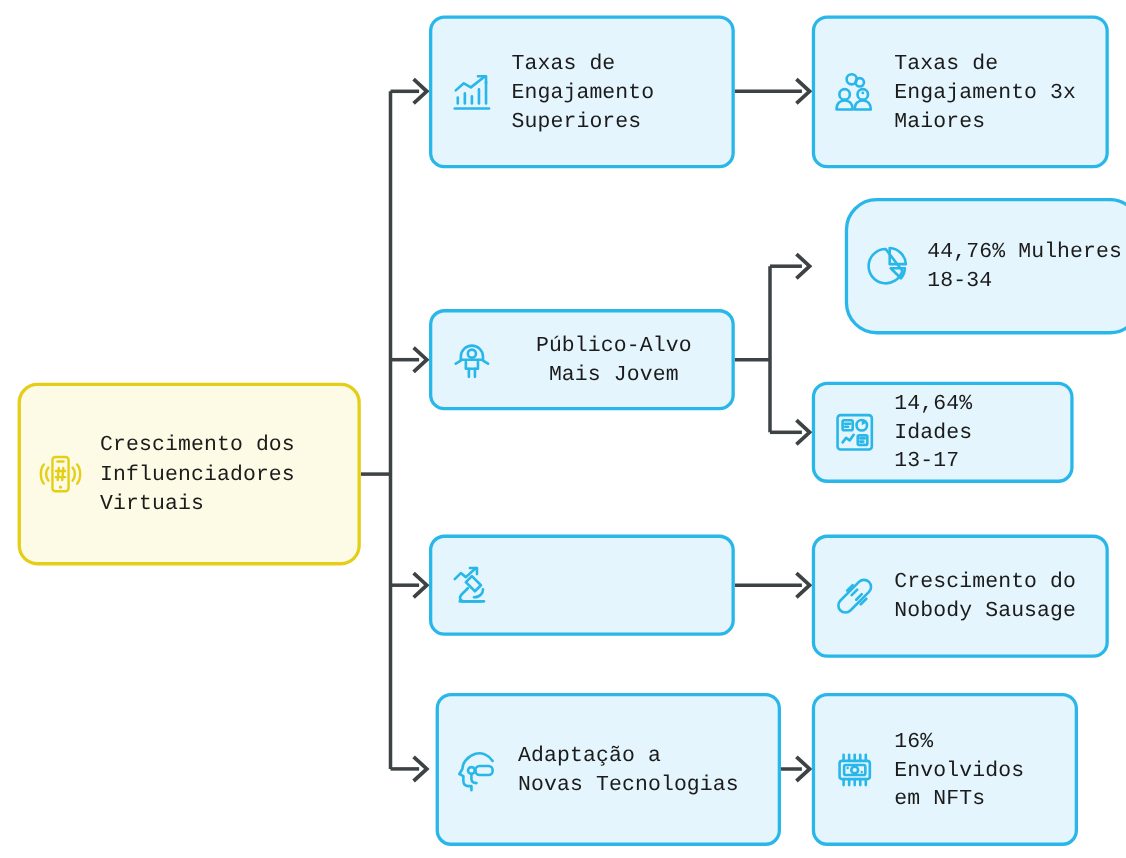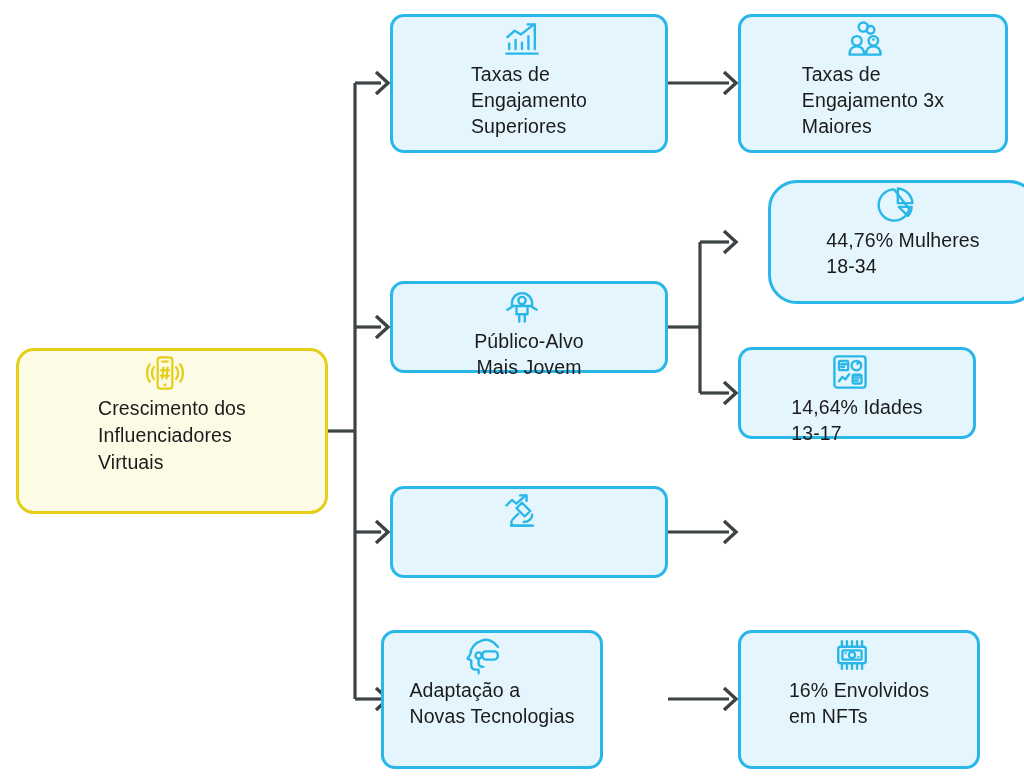--- a/index.html
+++ b/index.html
@@ -24,26 +24,27 @@
     left: 0;
     top: 0;
     width: 1024px;
     height: 780px;
     pointer-events: none;
   }
   .node {
     position: absolute;
     box-sizing: border-box;
     display: flex;
-    flex-direction: column;
+    flex-direction: row;
     align-items: center;
     border-radius: 14px;
     border-style: solid;
     border-width: 3px;
     padding: 0 14px;
+    font-family: Liberation Mono, monospace;
   }
   .node.root {
     background: #fdfbe6;
     border-color: #e4ce17;
     border-radius: 18px;
     align-items: center;
   }
   .node.branch, .node.leaf {
     background: #e4f5fd;
     border-color: #29b7e9;
@@ -226,22 +227,35 @@
         <path d="M7 18 L13 12 L18 16 L28 7"></path>
         <polyline points="22,7 29,7 29,13"></polyline>
         <path d="M24 15 L33 24 L27 30 L18 21 Z"></path>
         <path d="M20 27 L14 33 C11 36 12 40 16 40 L33 40"></path>
         <line x1="12" y1="40" x2="36" y2="40"></line>
         <path d="M26 36 C32 36 35 32 35 28"></path>
       </svg>
     </span>
   </div>
 
-
-  <div class="node branch" style="left:381px; top:630px; width:222px; height:139px;">
+  <div class="node leaf" style="left:738px; top:486px; width:270px; height:112px;">
+    <span class="node-icon">
+      <svg width="44" height="44" viewBox="0 0 48 48" fill="none" stroke="#29b7e9" stroke-width="2.6" stroke-linecap="round" stroke-linejoin="round">
+        <rect x="17" y="4" width="14" height="40" rx="7" transform="rotate(45 24 24)"></rect>
+        <line x1="16.5" y1="18.5" x2="22" y2="13"></line>
+        <line x1="21" y1="23" x2="26.5" y2="17.5"></line>
+        <line x1="25.5" y1="27.5" x2="31" y2="22"></line>
+        <line x1="30" y1="32" x2="35.5" y2="26.5"></line>
+      </svg>
+    </span>
+    <span class="node-label">Crescimento do
+Nobody Sausage</span>
+  </div>
+
+  <div class="node branch" style="left:396px; top:630px; width:314px; height:139px;">
     <span class="node-icon">
       <svg width="44" height="44" viewBox="0 0 48 48" fill="none" stroke="#29b7e9" stroke-width="2.6" stroke-linecap="round" stroke-linejoin="round">
         <path d="M38 15 C34 9 27 6 21 8 C13 10.5 8 17 8 23 L5 28 L9 30 L9 35 C9 38 11 40 14 40 L17 40 L17 44"></path>
         <rect x="21" y="20" width="17" height="9" rx="4"></rect>
         <circle cx="17" cy="24.5" r="3.4"></circle>
         <line x1="20.4" y1="24.5" x2="21" y2="24.5"></line>
         <path d="M17 28 L17 33 C17 35.5 19 37 22 37"></path>
       </svg>
     </span>
     <span class="node-label">Adaptação a

